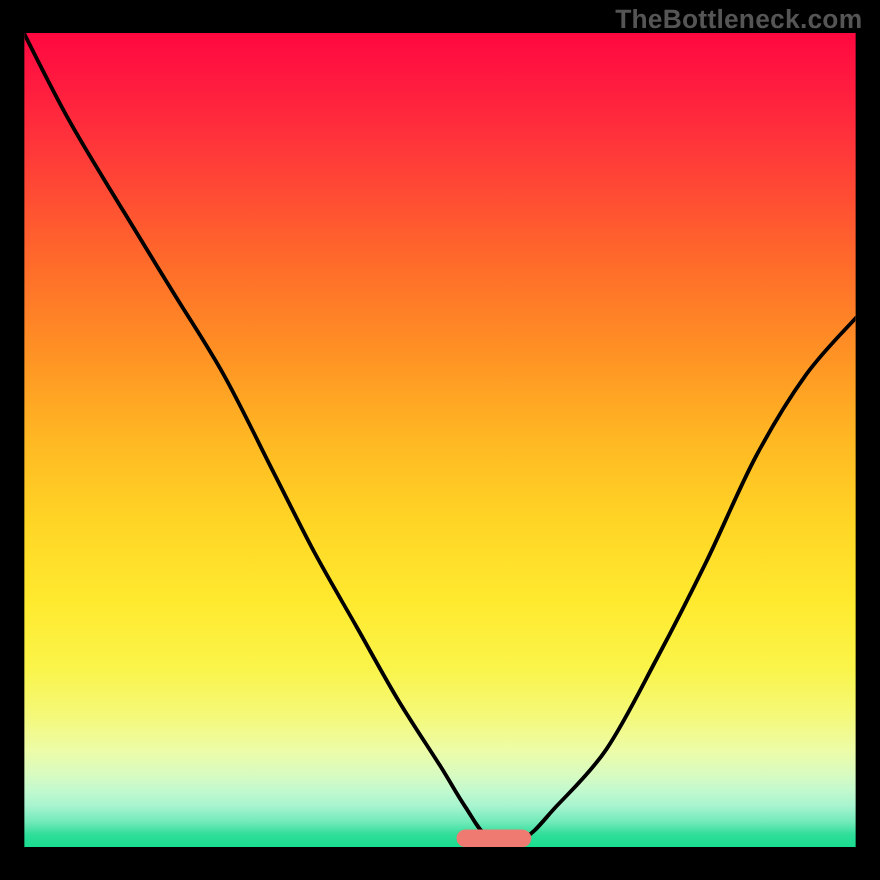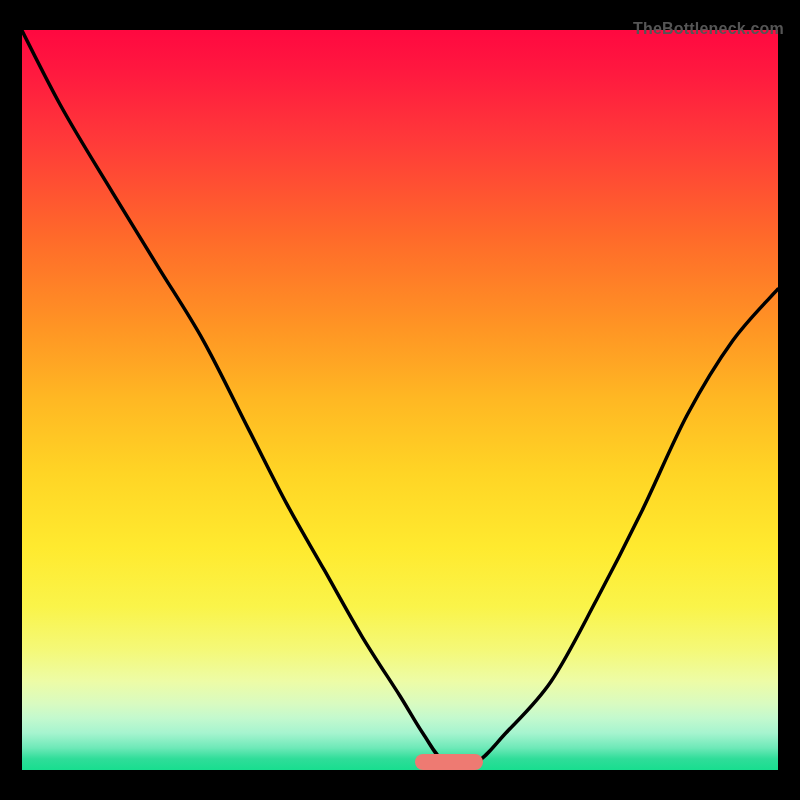--- a/index.html
+++ b/index.html
@@ -12,24 +12,24 @@
     overflow: hidden;
   }
   .stage {
     position: relative;
     width: 800px;
     height: 800px;
     background: #000;
   }
   .watermark {
     position: absolute;
-    top: 20px;
+    top: 4px;
     right: 16px;
     color: #555;
-    font-size: 16px;
+    font-size: 24px;
     font-weight: 600;
     letter-spacing: 0.2px;
     z-index: 5;
     user-select: none;
     margin-left: 26px;
   }
   .plot-area {
     position: absolute;
     left: 22px;
     top: 30px;

